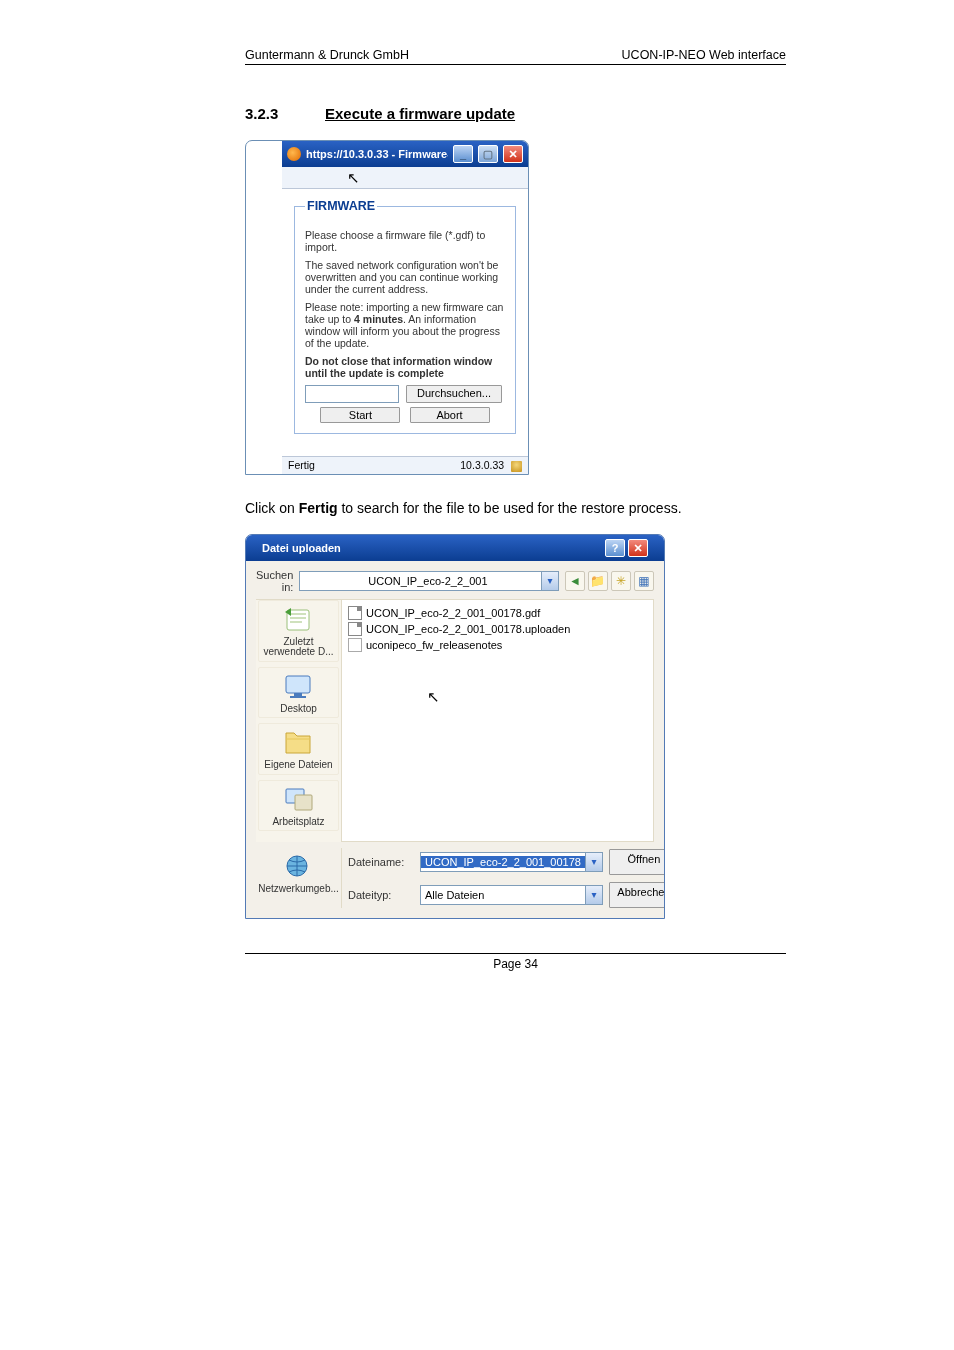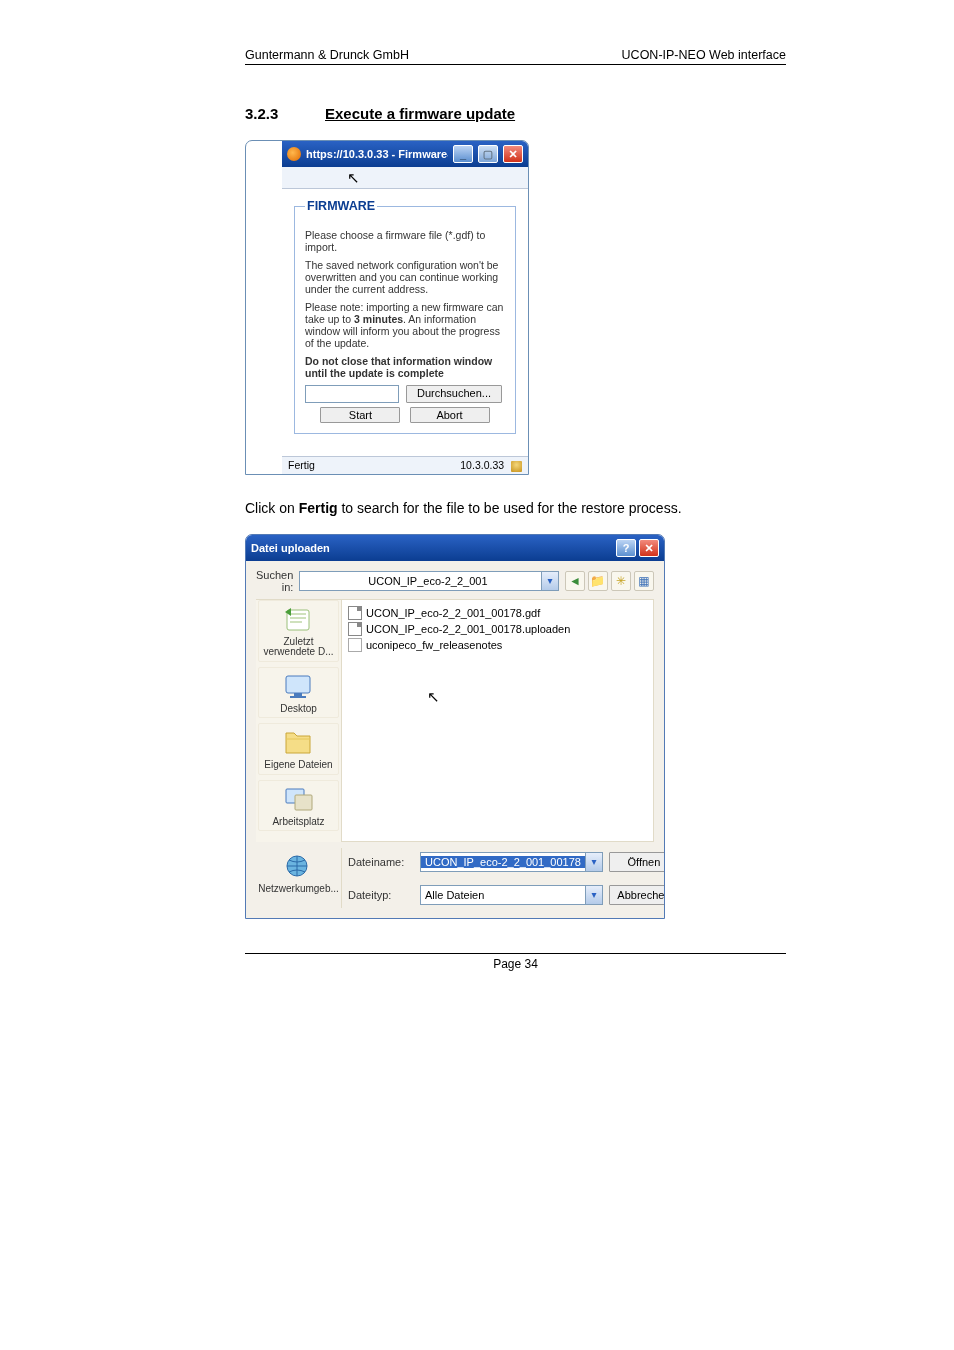--- a/index.html
+++ b/index.html
@@ -128,21 +128,21 @@
     border-radius: 7px 7px 0 0;
     overflow: hidden;
     font-family: Tahoma, Arial, sans-serif;
     font-size: 11px;
     margin-bottom: 34px;
   }
   .dlg-titlebar {
     background: linear-gradient(#2a62c4, #0b3d91);
     color: #fff;
     display: flex; align-items: center;
-    padding: 4px 5px;
+    padding: 4px 16px;
     font-weight: bold;
   }
   .dlg-titlebar .ttext { flex: 1; }
   .dlg-titlebar .help {
     width: 20px; height: 18px; background: linear-gradient(#bcd4f4,#5b8fd0);
     border: 1px solid #fff; border-radius: 2px; text-align: center; line-height: 16px; margin-right: 3px;
   }
   .dlg-body {
     background: #f3f0e9;
     padding: 8px 10px;
@@ -225,21 +225,21 @@
   }
   .combo .cbtxt { flex:1; padding: 0 4px; white-space: nowrap; overflow:hidden; }
   .combo .cbtxt.sel { background:#316ac5; color:#fff; }
   .combo .cbbtn {
     width: 17px; height: 18px; background: linear-gradient(#e6eefb,#b4cbe9);
     border-left: 1px solid #7f9db9;
     display:flex; align-items:center; justify-content:center;
     color:#2a62c4; font-size: 10px;
   }
   .dlg-btn {
-    width: 70px; height: 20px; font-size: 11px;
+    width: 70px; height: 26px; font-size: 11px;
     border: 1px solid #999; background: #efefef; border-radius: 1px;
     text-align:center; line-height:18px;
   }
   
   .footer {
     border-top: 1.5px solid #000;
     margin: 0 168px 0 245px;
     text-align: center;
     font-size: 12px;
     padding-top: 3px;
@@ -272,21 +272,21 @@
       </div>
       <div class="fx-chrome">
         <span class="cursor-arrow">↖</span>
       </div>
       <div class="fx-body">
         <fieldset>
           <legend>FIRMWARE</legend>
           <div class="fw-p">Please choose a firmware file (*.gdf) to import.</div>
           <div class="fw-p">The saved network configuration won't be overwritten and you can continue working under the current address.</div>
           <div class="fw-p">
-            <span>Please note: importing a new firmware can take up to </span><b>3 minutes</b><span>. An information window will inform you about the progress of the update.</span>
+            <span>Please note: importing a new firmware can take up to </span><b>4 minutes</b><span>. An information window will inform you about the progress of the update.</span>
           </div>
           <div class="fw-p fw-bold">Do not close that information window until the update is complete</div>
           <div style="display:flex; gap:4px; margin:4px 0 4px 0;">
             <div style="flex:1; height:18px; border:1px solid #7f9db9; background:#fff;"></div>
             <span class="btn">Durchsuchen...</span>
           </div>
           <div class="btnrow">
             <span class="btn" style="min-width:80px;">Start</span>
             <span class="btn" style="min-width:80px;">Abort</span>
           </div>

